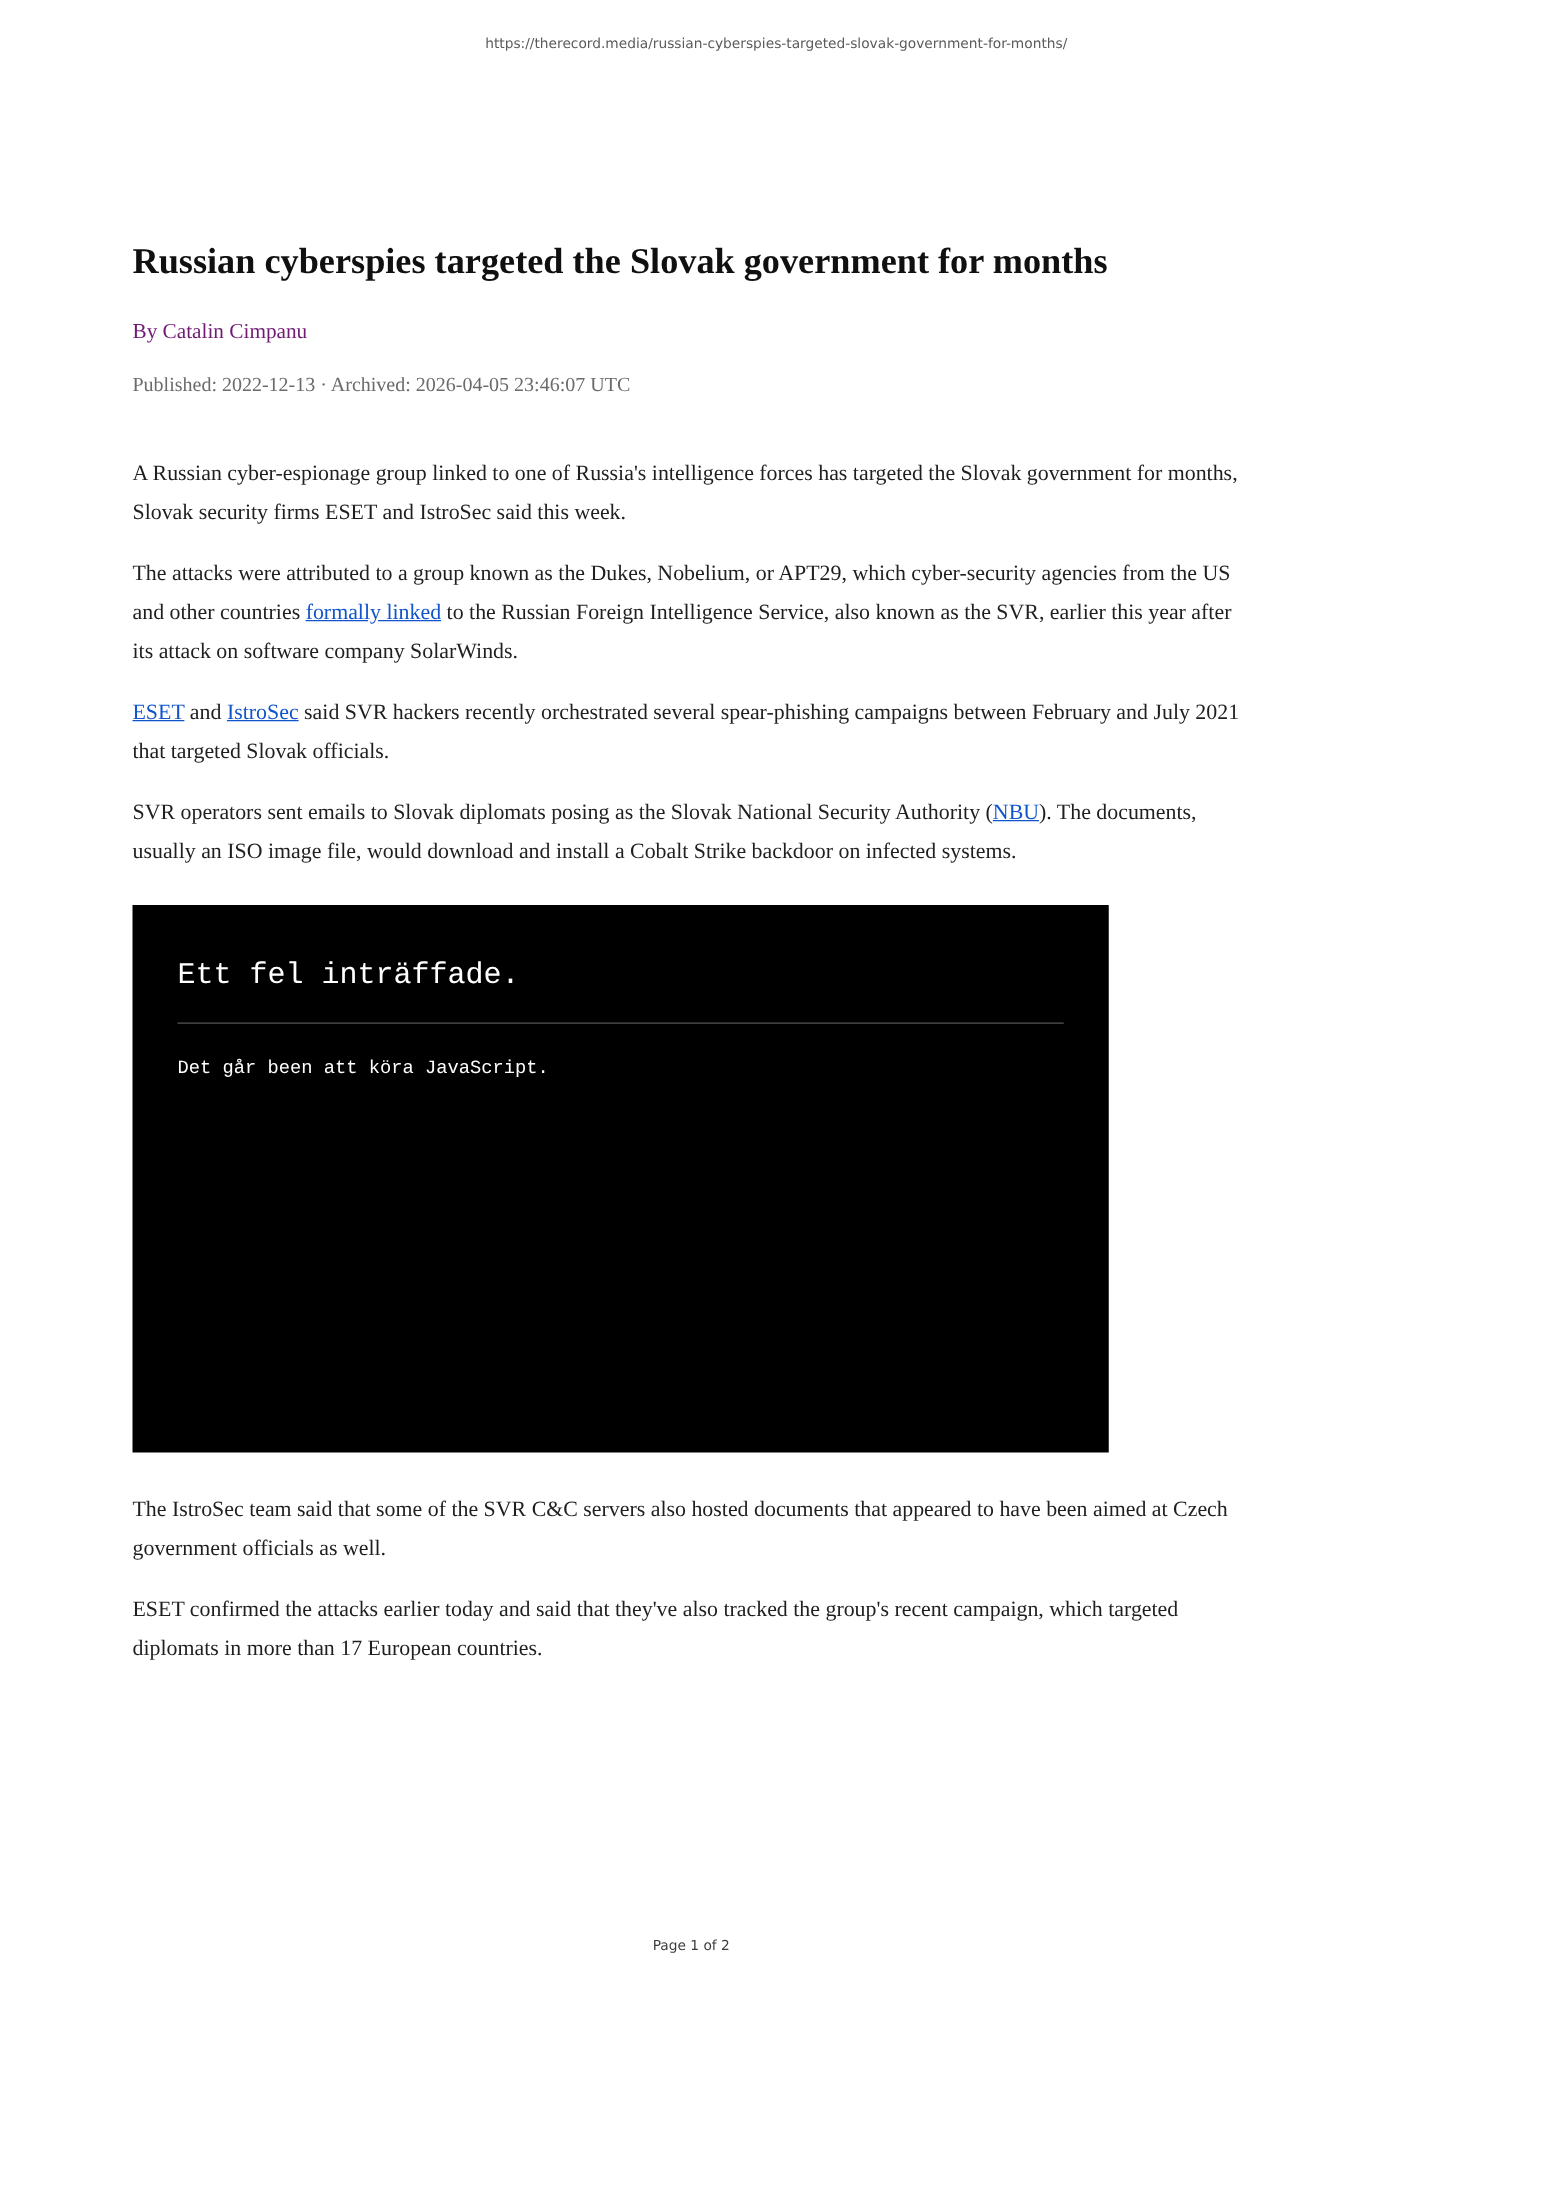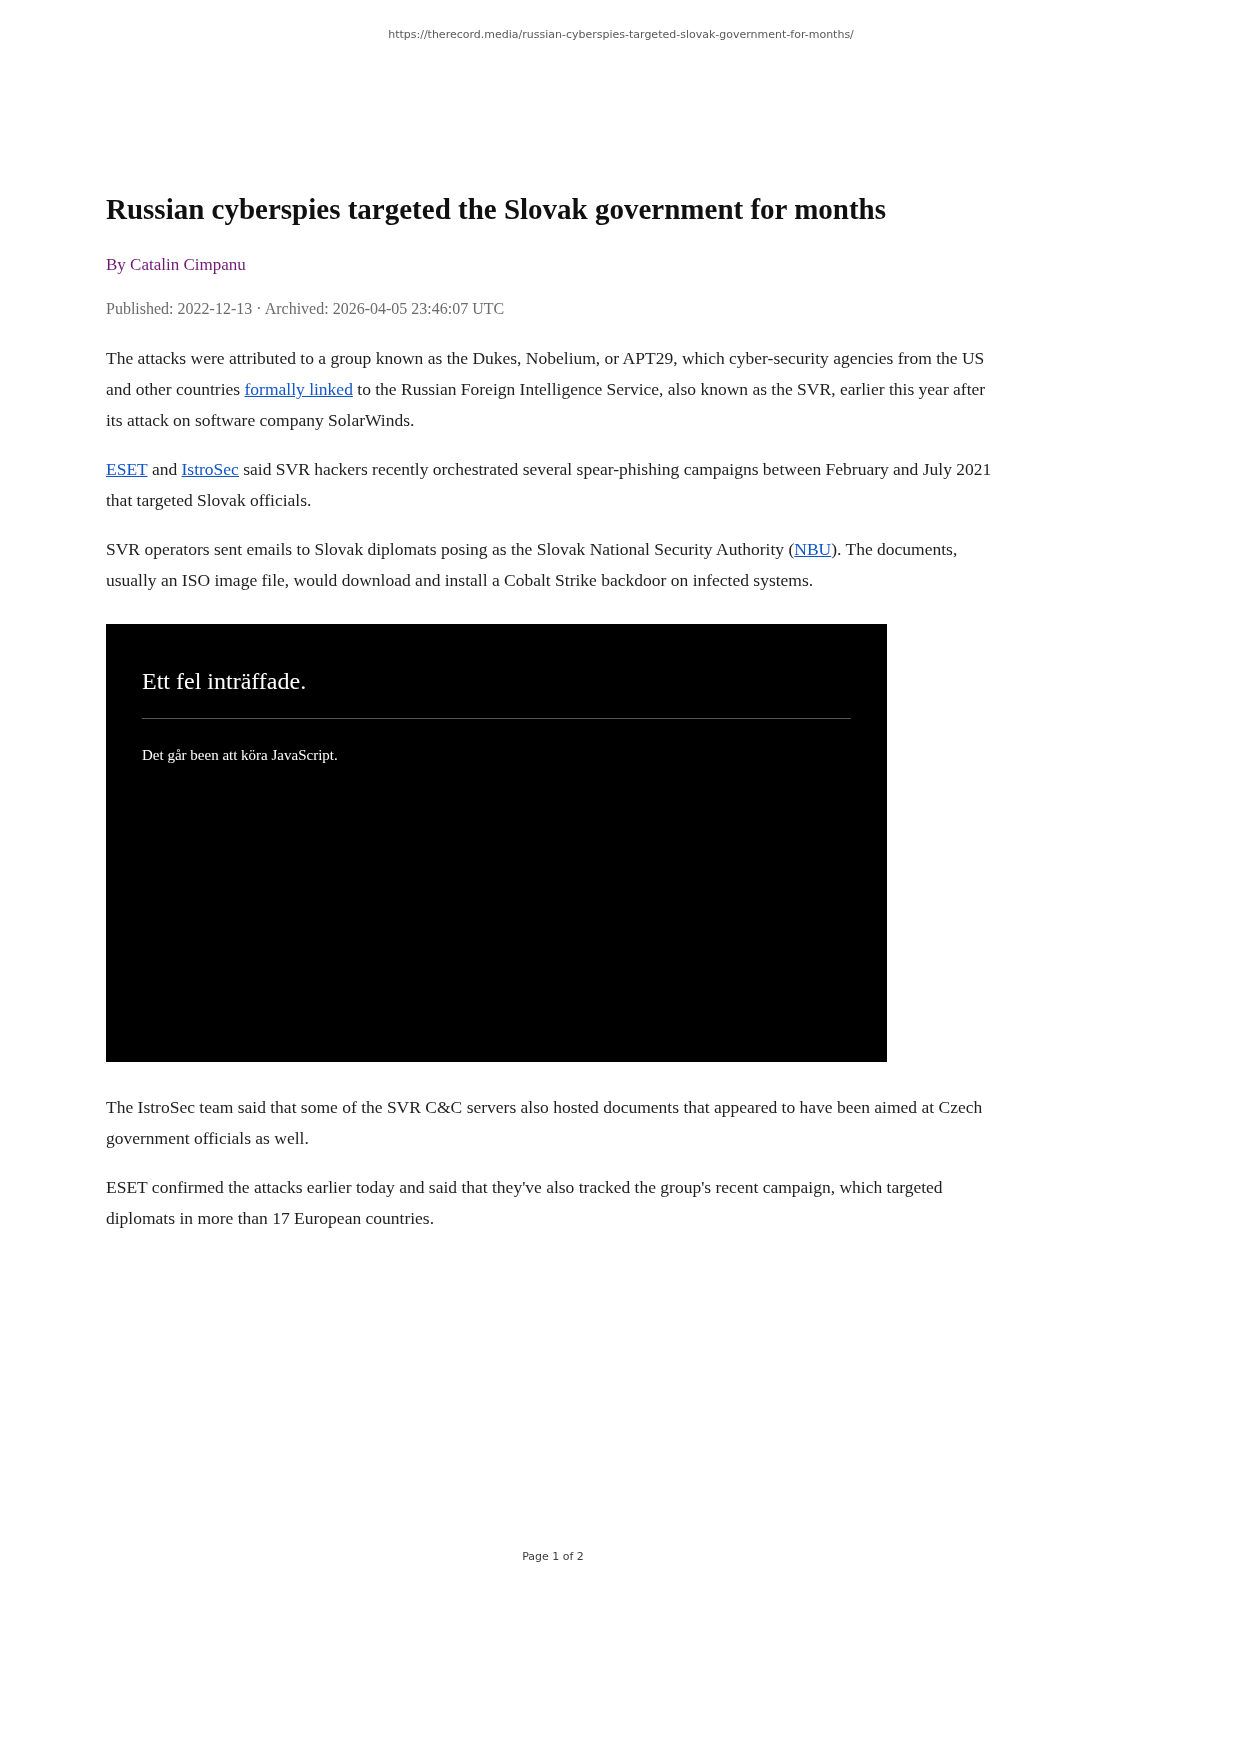--- a/index.html
+++ b/index.html
@@ -38,40 +38,40 @@
   .byline {
     font-size: 17px;
     color: #701a75;
     line-height: 22px;
     margin-bottom: 22px;
   }
   .publine {
     font-size: 16px;
     color: #6b6b6b;
     line-height: 21px;
-    margin-bottom: 24px;
+    margin-bottom: 44px;
   }
   .para {
     font-size: 17.5px;
     line-height: 31px;
     color: #1f1f1f;
     margin-bottom: 18px;
   }
   .link {
     color: var(--link-color, #1155cc);
     text-decoration: underline;
     cursor: pointer;
     font-family: Liberation Serif, serif;
   }
   .embed {
     width: 781px;
     height: 438px;
     background: var(--embed-bg, #000000);
     color: var(--embed-fg, #ffffff);
-    font-family: Liberation Serif, serif;
+    font-family: Liberation Mono, monospace;
     margin: 28px 0 30px 0;
     padding: 42px 36px 0 36px;
   }
   .embed-heading {
     font-size: 24px;
     font-weight: normal;
     line-height: 30px;
   }
   .embed-divider {
     border: none;
@@ -105,20 +105,21 @@
 
   <div class="content">
 
     <h1 class="title">Russian cyberspies targeted the Slovak government for months</h1>
 
     <div class="byline">By Catalin Cimpanu</div>
 
     <div class="publine">Published: 2022-12-13 · Archived: 2026-04-05 23:46:07 UTC</div>
 
     <div id="body-top">
+        <p class="para">A Russian cyber-espionage group linked to one of Russia's intelligence forces has targeted the Slovak government for months, Slovak security firms ESET and IstroSec said this week.</p>
         <p class="para">The attacks were attributed to a group known as the Dukes, Nobelium, or APT29, which cyber-security agencies from the US and other countries <span class="link">formally linked</span> to the Russian Foreign Intelligence Service, also known as the SVR, earlier this year after its attack on software company SolarWinds.</p>
         <p class="para"><span class="link">ESET</span> and <span class="link">IstroSec</span> said SVR hackers recently orchestrated several spear-phishing campaigns between February and July 2021 that targeted Slovak officials.</p>
         <p class="para">SVR operators sent emails to Slovak diplomats posing as the Slovak National Security Authority (<span class="link">NBU</span>). The documents, usually an ISO image file, would download and install a Cobalt Strike backdoor on infected systems.</p>
       </div>
 
     <div class="embed">
       <div class="embed-heading">Ett fel inträffade.</div>
       <div class="embed-divider"></div>
       <div class="embed-body">Det går been att köra JavaScript.</div>
     </div>

